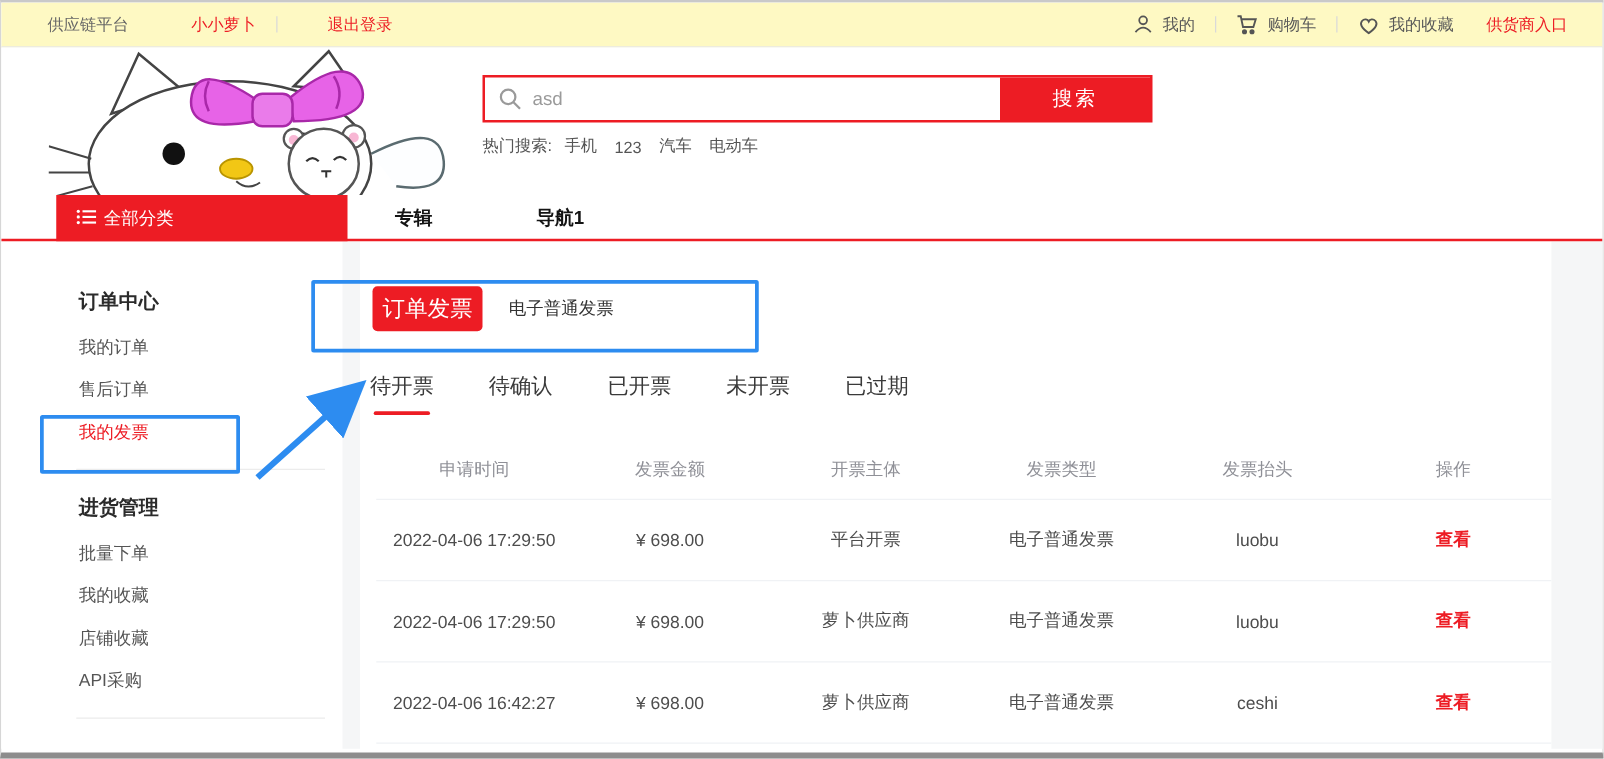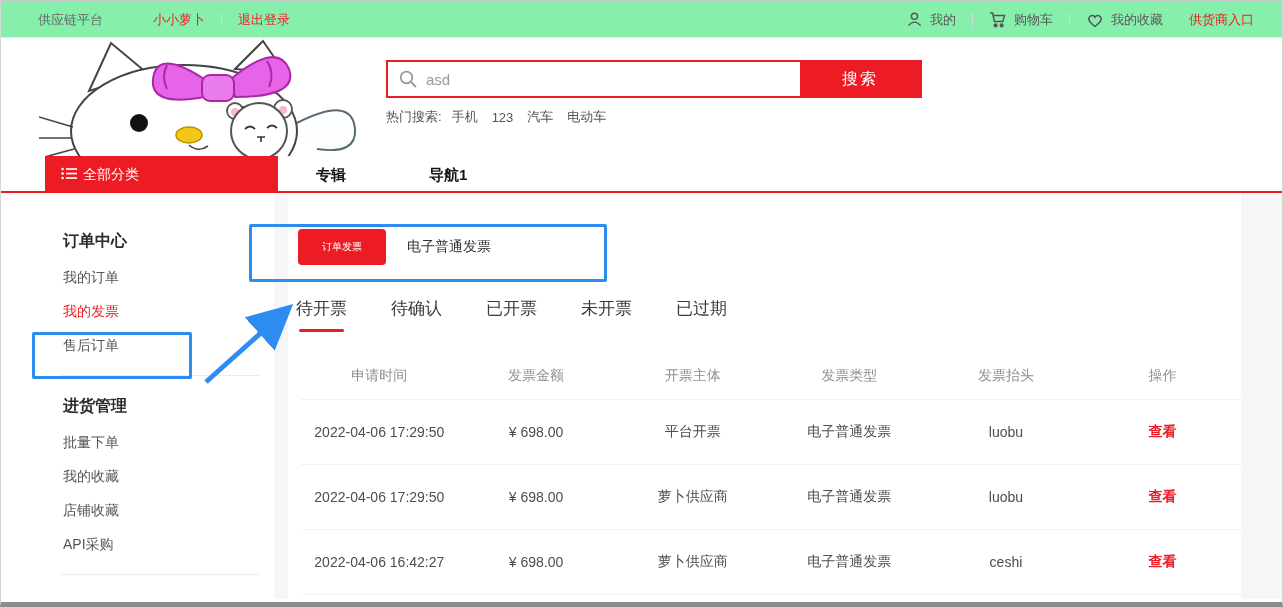--- a/index.html
+++ b/index.html
@@ -3,27 +3,27 @@
 <meta charset="utf-8">
 <style>
   * { margin:0; padding:0; box-sizing:border-box; }
   html,body { background:#fff; }
   body { font-family:"Liberation Sans","DejaVu Sans",sans-serif; }
   .window{ position:relative; width:1283px; height:607px; overflow:hidden; background:#fff;
            border-top:2px solid #c9c9c9; border-left:1px solid #d6d6d6; border-right:1px solid #d6d6d6;
            border-bottom:5px solid #8d8d8d; }
 
   
-  .topbar{ height:36px; background:#86efac; border-bottom:1px solid #e7e7e7;
+  .topbar{ height:36px; background:#fef9c3; border-bottom:1px solid #e7e7e7;
            display:flex; align-items:center; padding:0 28px 0 37px; font-size:13px; color:#666; }
   .tb-left{ display:flex; align-items:center; }
   .tb-platform{ color:#666; }
   .tb-user{ color:#ed1c24; margin-left:50px; cursor:pointer; }
   .tb-divider{ width:1px; height:13px; background:#d9d9d9; margin:0 16px; }
-  .tb-logout{ color:#ed1c24; cursor:pointer; }
+  .tb-logout{ color:#ed1c24; cursor:pointer;margin-left:24px; }
   .tb-spacer{ flex:1; }
   .tb-right{ display:flex; align-items:center; }
   .tb-item{ display:flex; align-items:center; gap:7px; cursor:pointer; color:#595959; }
   .tb-item svg{ display:block; }
   .tb-supplier{ color:#ed1c24; margin-left:26px; cursor:pointer; }
 
   
   .header{ position:relative; height:118px; background:#fff; }
   .logo-svg{ position:absolute; left:38px; top:1px; z-index:1; cursor:pointer; }
   .search-wrap{ position:absolute; left:385px; top:22px; z-index:3; }
@@ -54,21 +54,21 @@
 
   .side-title{ font-size:16px; font-weight:700; color:#2b2b2b; padding-left:18px; }
   .side-title-1{ margin-top:38px; }
   .side-title-2{ margin-top:20px; }
   .side-item{ font-size:14px; color:#555; padding-left:18px; margin-top:17px; line-height:17px; cursor:pointer; }
   .side-item.active{ color:#ed1c24; }
   .side-divider{ border-top:1px solid #ececec; margin:21px 14px 0 16px; }
 
   
   .type-tabs{ position:absolute; left:10px; top:36px; display:flex; align-items:center; gap:13px; }
-  .btn-invoice{ width:88px; height:36px; background:#ed1c24; color:#fff; font-size:10px; border:none; border-radius:4px;
+  .btn-invoice{ width:88px; height:36px; background:#ed1c24; color:#fff; font-size:18px; border:none; border-radius:4px;
                 display:flex; align-items:center; justify-content:center; cursor:pointer; }
   .type-label{ font-size:14px; color:#333; cursor:pointer; padding:0 8px; }
 
   .status-tabs{ position:absolute; left:8px; top:104px; display:flex; gap:44px; }
   .status-tab{ font-size:17px; color:#3a3a3a; cursor:pointer; text-align:center; }
   .status-tab .underline{ height:3px; width:45px; margin:9px auto 0; border-radius:2px; background:transparent; }
   .status-tab.active .underline{ background:#ed1c24; }
 
   .inv-table{ position:absolute; left:13px; top:160px; width:940px; }
   .tr{ display:flex; align-items:center; }
@@ -212,22 +212,22 @@
     <span class="nav-item nav-item-0">专辑</span>
     <span class="nav-item nav-item-1">导航1</span>
   </div>
 
   <div class="content">
     <div class="left-margin"></div>
 
     <aside class="sidebar">
       <div class="side-title side-title-1">订单中心</div>
       <div class="side-item">我的订单</div>
+      <div class="side-item">售后订单</div>
       <div class="side-item active">我的发票</div>
-      <div class="side-item">售后订单</div>
       <div class="side-divider"></div>
       <div class="side-title side-title-2">进货管理</div>
       <div class="side-item">批量下单</div>
       <div class="side-item">我的收藏</div>
       <div class="side-item">店铺收藏</div>
       <div class="side-item">API采购</div>
       <div class="side-divider"></div>
     </aside>
 
     <div class="gutter"></div>

